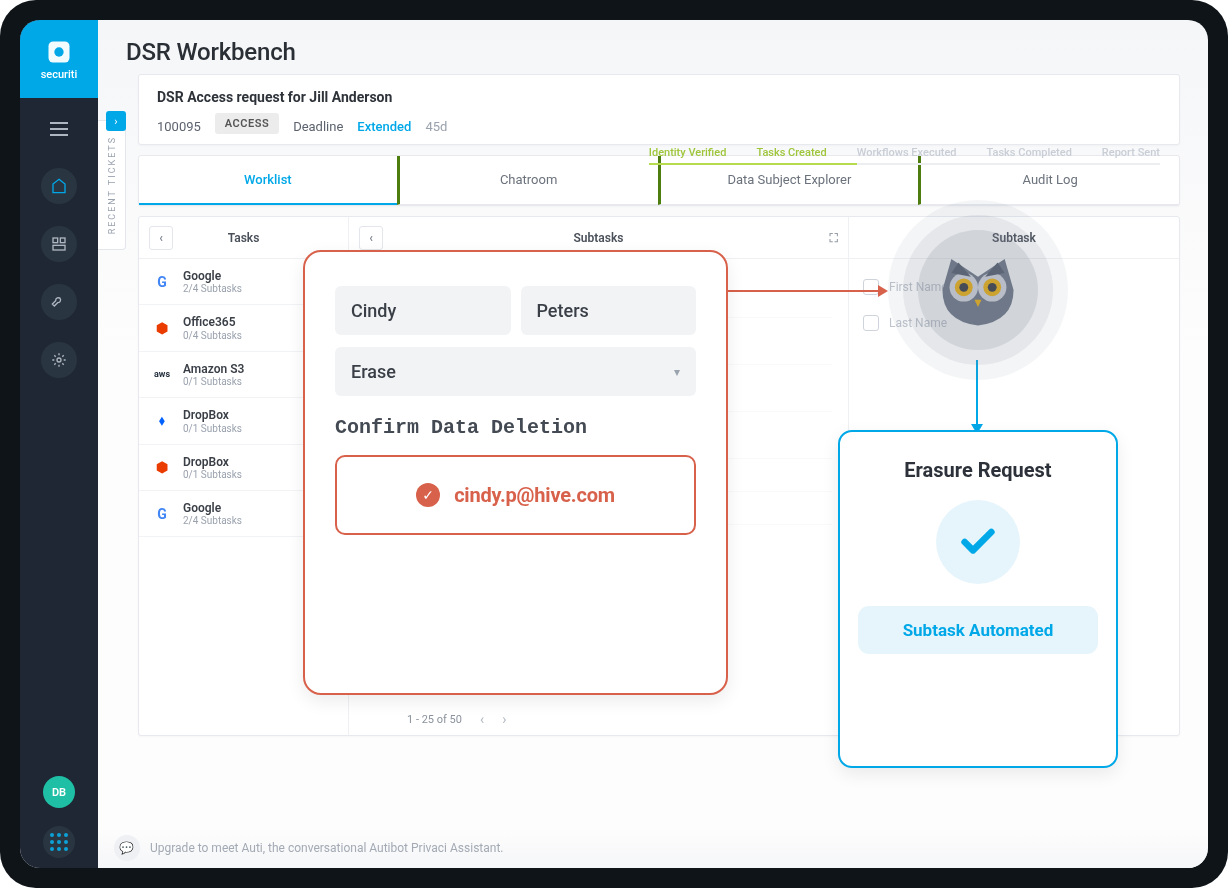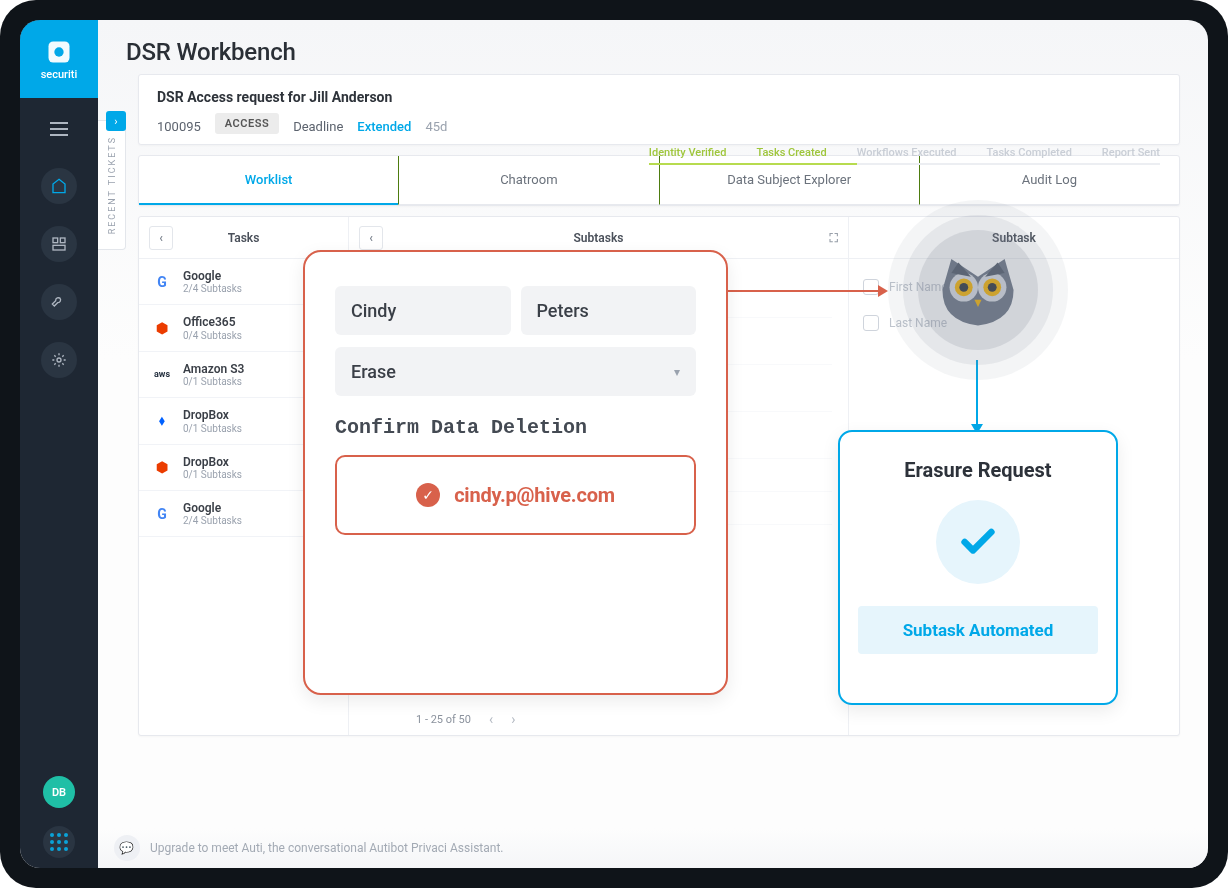--- a/index.html
+++ b/index.html
@@ -73,41 +73,41 @@
   .step { color:#c9ced6; font-weight:500; position:relative;}
   .step.done { color:#9fc63b; }
   .step::after{content:"";position:absolute;left:0;right:-30px;bottom:-6px;height:2px;background:#eceef2;}
   .step.done::after{background:#b7db4f;}
   .step:last-child::after{right:0;}
 
   .tabs-card { margin-top:10px; padding:0; }
   .tabs { display:flex; }
   .tab { flex:1; text-align:center; padding:16px 0; font-size:13px; color:#6b727c; border-bottom:1px solid #e7e9ee; cursor:pointer; }
   .tab.active { color:#00a8e8; border-bottom:2px solid #00a8e8; font-weight:500;}
-  .tab + .tab { border-left:1px solid #4d7c0f; }
+  .tab + .tab { border-left:3px solid #4d7c0f; }
 
   .panels-card { margin-top:10px; padding:0; display:flex; min-height:520px; position:relative;}
   .col { border-right:1px solid #eef0f4; }
   .col-tasks { width:210px; }
   .col-sub { flex:1; min-width:300px;}
   .col-detail { width:330px; }
   .col-head { display:flex;align-items:center;justify-content:center; position:relative; height:42px; border-bottom:1px solid #eef0f4; font-size:12px;font-weight:600;color:#4a505a;}
   .col-head .back { position:absolute;left:10px;width:24px;height:24px;border:1px solid #e3e6eb;border-radius:3px;display:flex;align-items:center;justify-content:center;color:#7b828d;font-size:12px;cursor:pointer;background:#fff;}
   .col-head .expand{position:absolute;right:10px;color:#99a0aa;cursor:pointer;}
 
   .task-item { display:flex; align-items:center; gap:10px; padding:10px 12px; border-bottom:1px solid #f1f3f7; cursor:pointer;}
   .task-item .ico { width:22px;height:22px;display:flex;align-items:center;justify-content:center;font-size:14px;}
   .task-item .tt { font-size:12px; font-weight:600; color:#3a3f47; line-height:1.2;}
   .task-item .ts { font-size:10px; color:#9aa2ae; }
 
   .subtask-body { padding:12px 16px; font-size:12px; color:#767d88; filter:opacity(0.55); }
   .subtask-body .row { padding:8px 0; border-bottom:1px solid #f3f4f8;}
   .subtask-body h4 { font-size:12px; color:#3f4550; font-weight:600; margin-bottom:2px;}
 
-  .pager { position:absolute; bottom:8px; left:277px; display:flex;align-items:center;gap:18px; font-size:11px;color:#8b929d;}
+  .pager { position:absolute; bottom:8px; left:268px; display:flex;align-items:center;gap:18px; font-size:11px;color:#8b929d;}
   .pager .pg-btn{color:#b4bac3;cursor:pointer;font-size:14px;}
 
   .pd-list { padding:10px 14px; font-size:12px; color:#bfc5ce;}
   .pd-row { display:flex;align-items:center;gap:10px;padding:10px 0;}
   .chk { width:16px;height:16px;border:1.5px solid #cfd4dc;border-radius:3px;}
 
   .upgrade-bar { position:absolute; left:0; right:0; bottom:0; height:40px; display:flex;align-items:center; gap:10px; padding:0 16px; font-size:12px; color:#a3aab4; background:linear-gradient(0deg,#f5f6f8 0%,rgba(255,255,255,0) 100%);}
   .bubble { width:26px;height:26px;border-radius:50%;background:#eef0f4;display:flex;align-items:center;justify-content:center;color:#9aa2ae;}
 
   
@@ -131,28 +131,28 @@
   .arrow-right::after{content:"";position:absolute;right:-2px;top:-5px;border-left:10px solid #d8614b;border-top:6px solid transparent;border-bottom:6px solid transparent;}
 
   .owl-wrap { position:absolute; left:790px; top:180px; width:180px;height:180px; z-index:19; display:flex;align-items:center;justify-content:center;}
   .ripple { position:absolute; border-radius:50%; background:rgba(120,130,145,0.08);}
   .r1{width:180px;height:180px;} .r2{width:150px;height:150px;background:rgba(120,130,145,0.12);} .r3{width:120px;height:120px;background:rgba(120,130,145,0.18);}
 
   .arrow-down { position:absolute; left:878px; top:340px; width:2px; height:72px; background:#00a8e8; z-index:18;}
   .arrow-down::after{content:"";position:absolute;left:-5px;bottom:-2px;border-top:10px solid #00a8e8;border-left:6px solid transparent;border-right:6px solid transparent;}
 
   .modal-result {
-    position:absolute; left:740px; top:410px; width:280px; height:275px;
+    position:absolute; left:740px; top:410px; width:280px; height:338px;
     background:#fff; border:2.5px solid #00a8e8; border-radius:14px;
     padding:26px 18px 20px; z-index:20; text-align:center;
     box-shadow:0 6px 18px rgba(0,0,0,0.08);
   }
   .modal-result h3 { font-size:20px; font-weight:700; color:#2d323a; margin-bottom:18px;}
   .big-check { width:84px;height:84px;border-radius:50%;background:#e6f5fc;display:flex;align-items:center;justify-content:center;margin:0 auto 22px;}
-  .result-badge { background:#e6f5fc; color:#00a8e8; font-size:17px; font-weight:700; padding:14px 0; border-radius:4px;}
+  .result-badge { background:#e6f5fc; color:#00a8e8; font-size:17px; font-weight:700; padding:14px 0; border-radius:11px;}
 
   
   .g-icon{font-weight:700;}
   .g-icon .b{color:#4285F4}
 </style>
 </head>
 <body>
 
 <div class="tablet-frame">
 <div class="screen">

